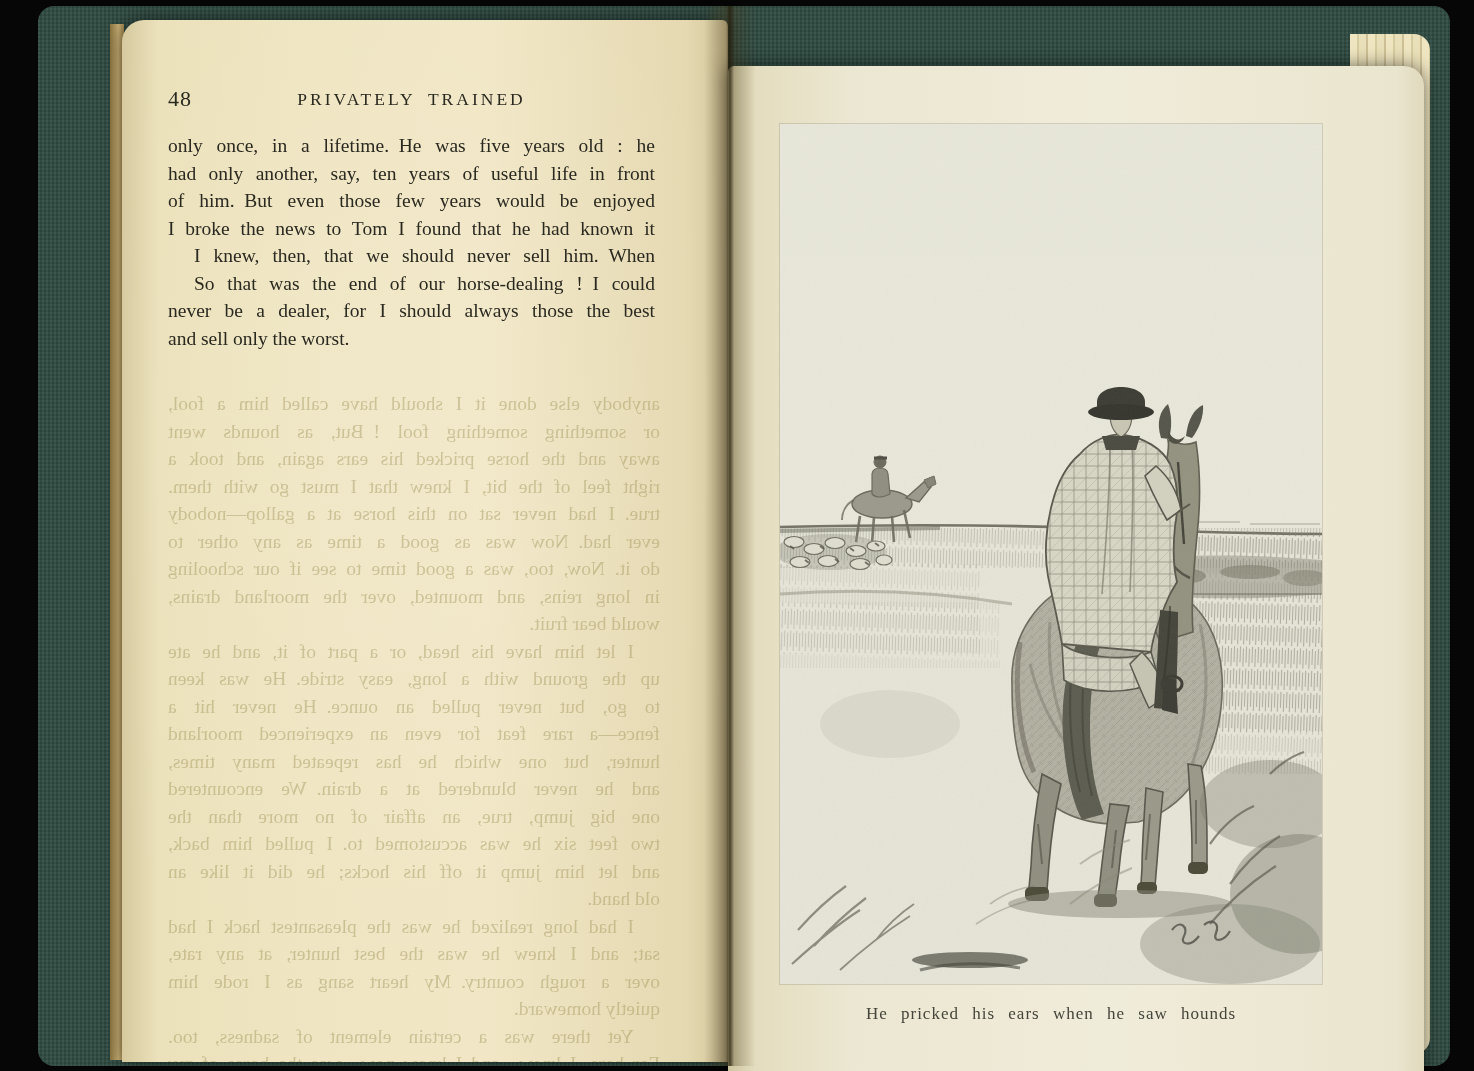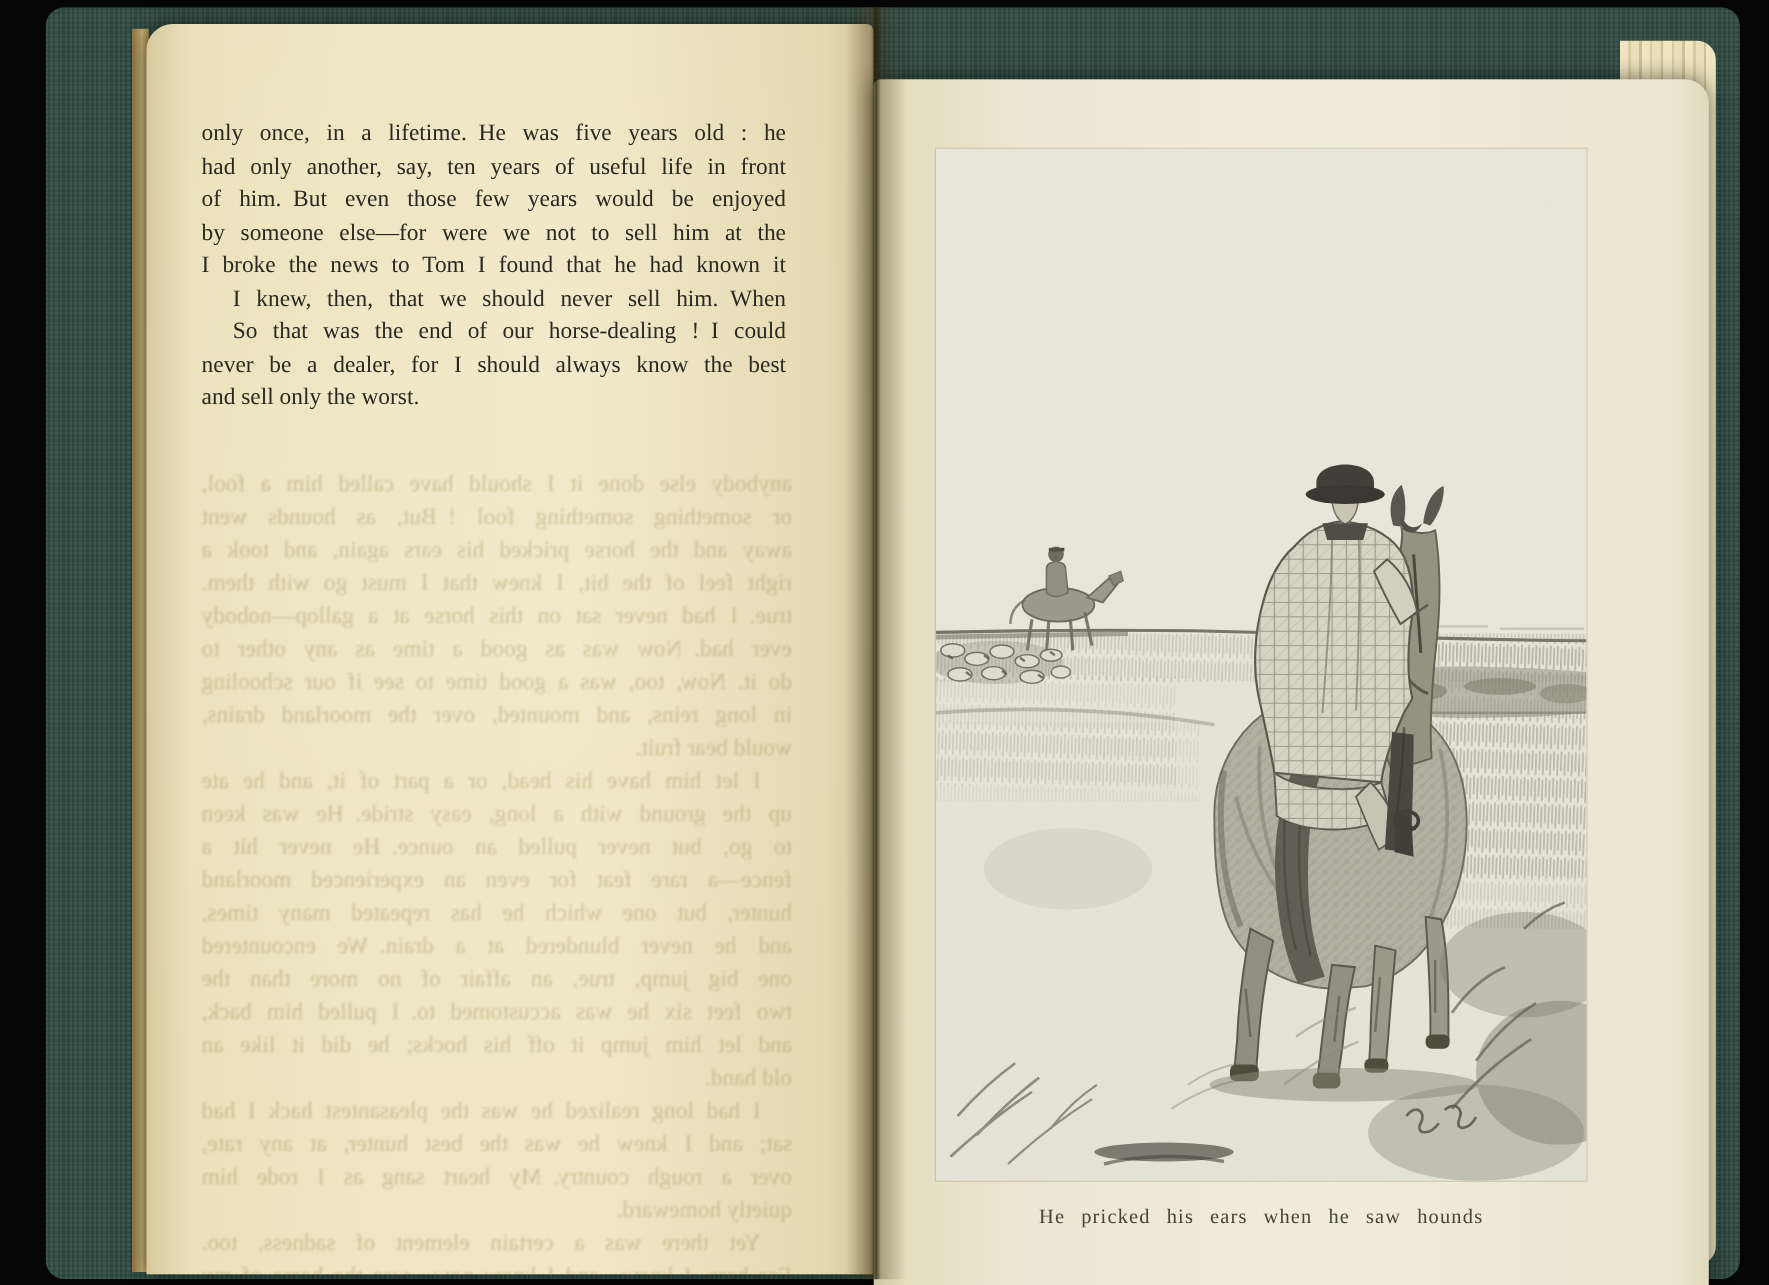--- a/index.html
+++ b/index.html
@@ -63,29 +63,32 @@
 </style>
 </head>
 <body>
 
 <div class="scene">
   <div class="cover"></div>
   <div class="page-stack"></div>
   <div class="edge-strip-left"></div>
 
   <div class="page left-page">
+    <div class="page-head">
+      <span class="page-number">48</span>
+      <span class="running-header">PRIVATELY TRAINED</span>
+    </div>
     <div class="text-col">
         <div class="line">only once, in a lifetime. He was five years old : he</div>
         <div class="line">had only another, say, ten years of useful life in front</div>
         <div class="line">of him. But even those few years would be enjoyed</div>
-        <div class="line">by someone else—for were we not to sell him at the</div>
         <div class="line">I broke the news to Tom I found that he had known it</div>
         <div class="line indent">I knew, then, that we should never sell him. When</div>
         <div class="line indent">So that was the end of our horse-dealing ! I could</div>
-        <div class="line">never be a dealer, for I should always know the best</div>
+        <div class="line">never be a dealer, for I should always those the best</div>
         <div class="line last">and sell only the worst.</div>
       </div>
     <div class="ghost text-col">
         <div class="line">anybody else done it I should have called him a fool,</div>
         <div class="line">or something something fool ! But, as hounds went</div>
         <div class="line">away and the horse pricked his ears again, and took a</div>
         <div class="line">right feel of the bit, I knew that I must go with them.</div>
         <div class="line">true. I had never sat on this horse at a gallop—nobody</div>
         <div class="line">ever had. Now was as good a time as any other to</div>
         <div class="line">do it. Now, too, was a good time to see if our schooling</div>

